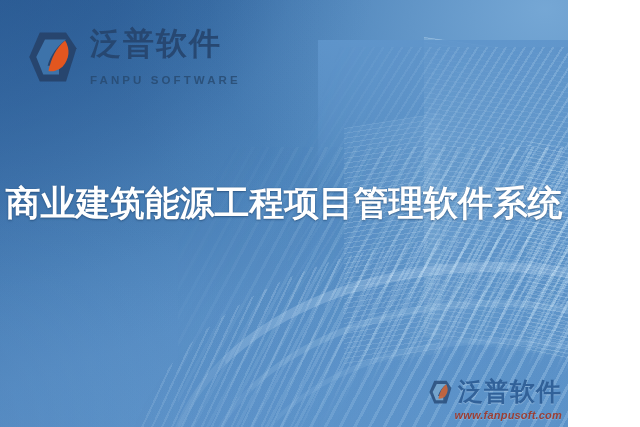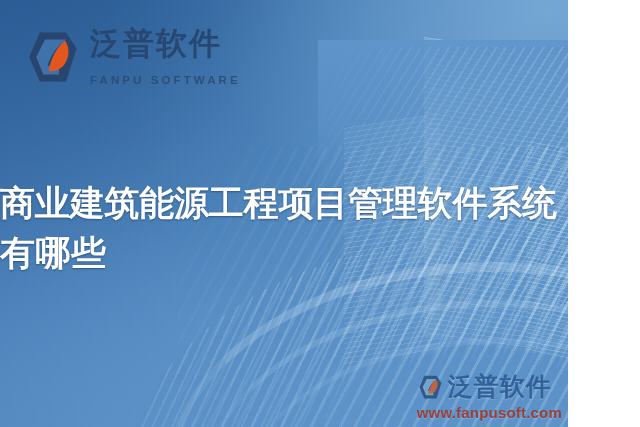--- a/index.html
+++ b/index.html
@@ -275,21 +275,21 @@
     opacity: .80;
   }
 
   
   #headline {
     position: absolute;
     left: 0;
     right: 0;
     top: 178px;
     z-index: 7;
-    text-align: left;
+    text-align: center;
     color: #ffffff;
     font-weight: bold;
     font-size: 35px;
     line-height: 50px;
     letter-spacing: 0.5px;
     text-shadow:
       0 1px 2px rgba(24,58,98,0.55),
       0 0 1px rgba(24,58,98,0.45);
   }
   #headline .ln { display: block; white-space: nowrap; }
@@ -313,26 +313,27 @@
   #watermark .wm-mark { width: 26px; height: 26px; display: block; }
   #watermark .wm-cn {
     font-size: 25px;
     font-weight: bold;
     color: #2f5f97;
     letter-spacing: 1px;
     text-shadow: 0 1px 1px rgba(255,255,255,0.28);
   }
   #watermark .wm-url {
     margin-top: 1px;
-    font-size: 15px;
+    font-size: 11px;
     font-weight: bold;
     letter-spacing: .2px;
     color: #9d3b2e;
     text-align: right;
     text-shadow: 0 1px 1px rgba(255,255,255,0.22);
+    font-style: italic;
   }
 </style>
 </head>
 <body>
 
 <div id="banner">
 
   <div class="sky-base"></div>
   <div class="sky-tint-tr"></div>
   <div class="sky-tint-bl"></div>
@@ -365,21 +366,20 @@
       </svg>
     </span>
     <span class="wordmark">
       <span class="cn">泛普软件</span>
       <span class="en">FANPU SOFTWARE</span>
     </span>
   </div>
 
   <div id="headline">
     <span class="ln ln1">商业建筑能源工程项目管理软件系统</span>
-    <span class="ln ln2">有哪些</span>
   </div>
 
   <div id="watermark">
     <div class="wm-row">
       <span class="wm-mark">
         <svg viewBox="0 0 64 64" width="26" height="26" aria-hidden="true">
           <path d="M18 4 L48 4 L60 22 L48 60 L18 60 L6 32 Z" fill="#2b4f7d" opacity="0.92"></path>
           <path d="M24 12 L48 12 C38 20 30 30 27 42 L40 42 L40 52 L22 52 L14 32 Z" fill="#7fb0d8" opacity="0.88"></path>
           <path d="M47 13 C53 23 52 34 44 43 C38 48 32 49 28 48 C31 33 37 21 47 13 Z" fill="#cf6434" opacity="0.92"></path>
         </svg>

